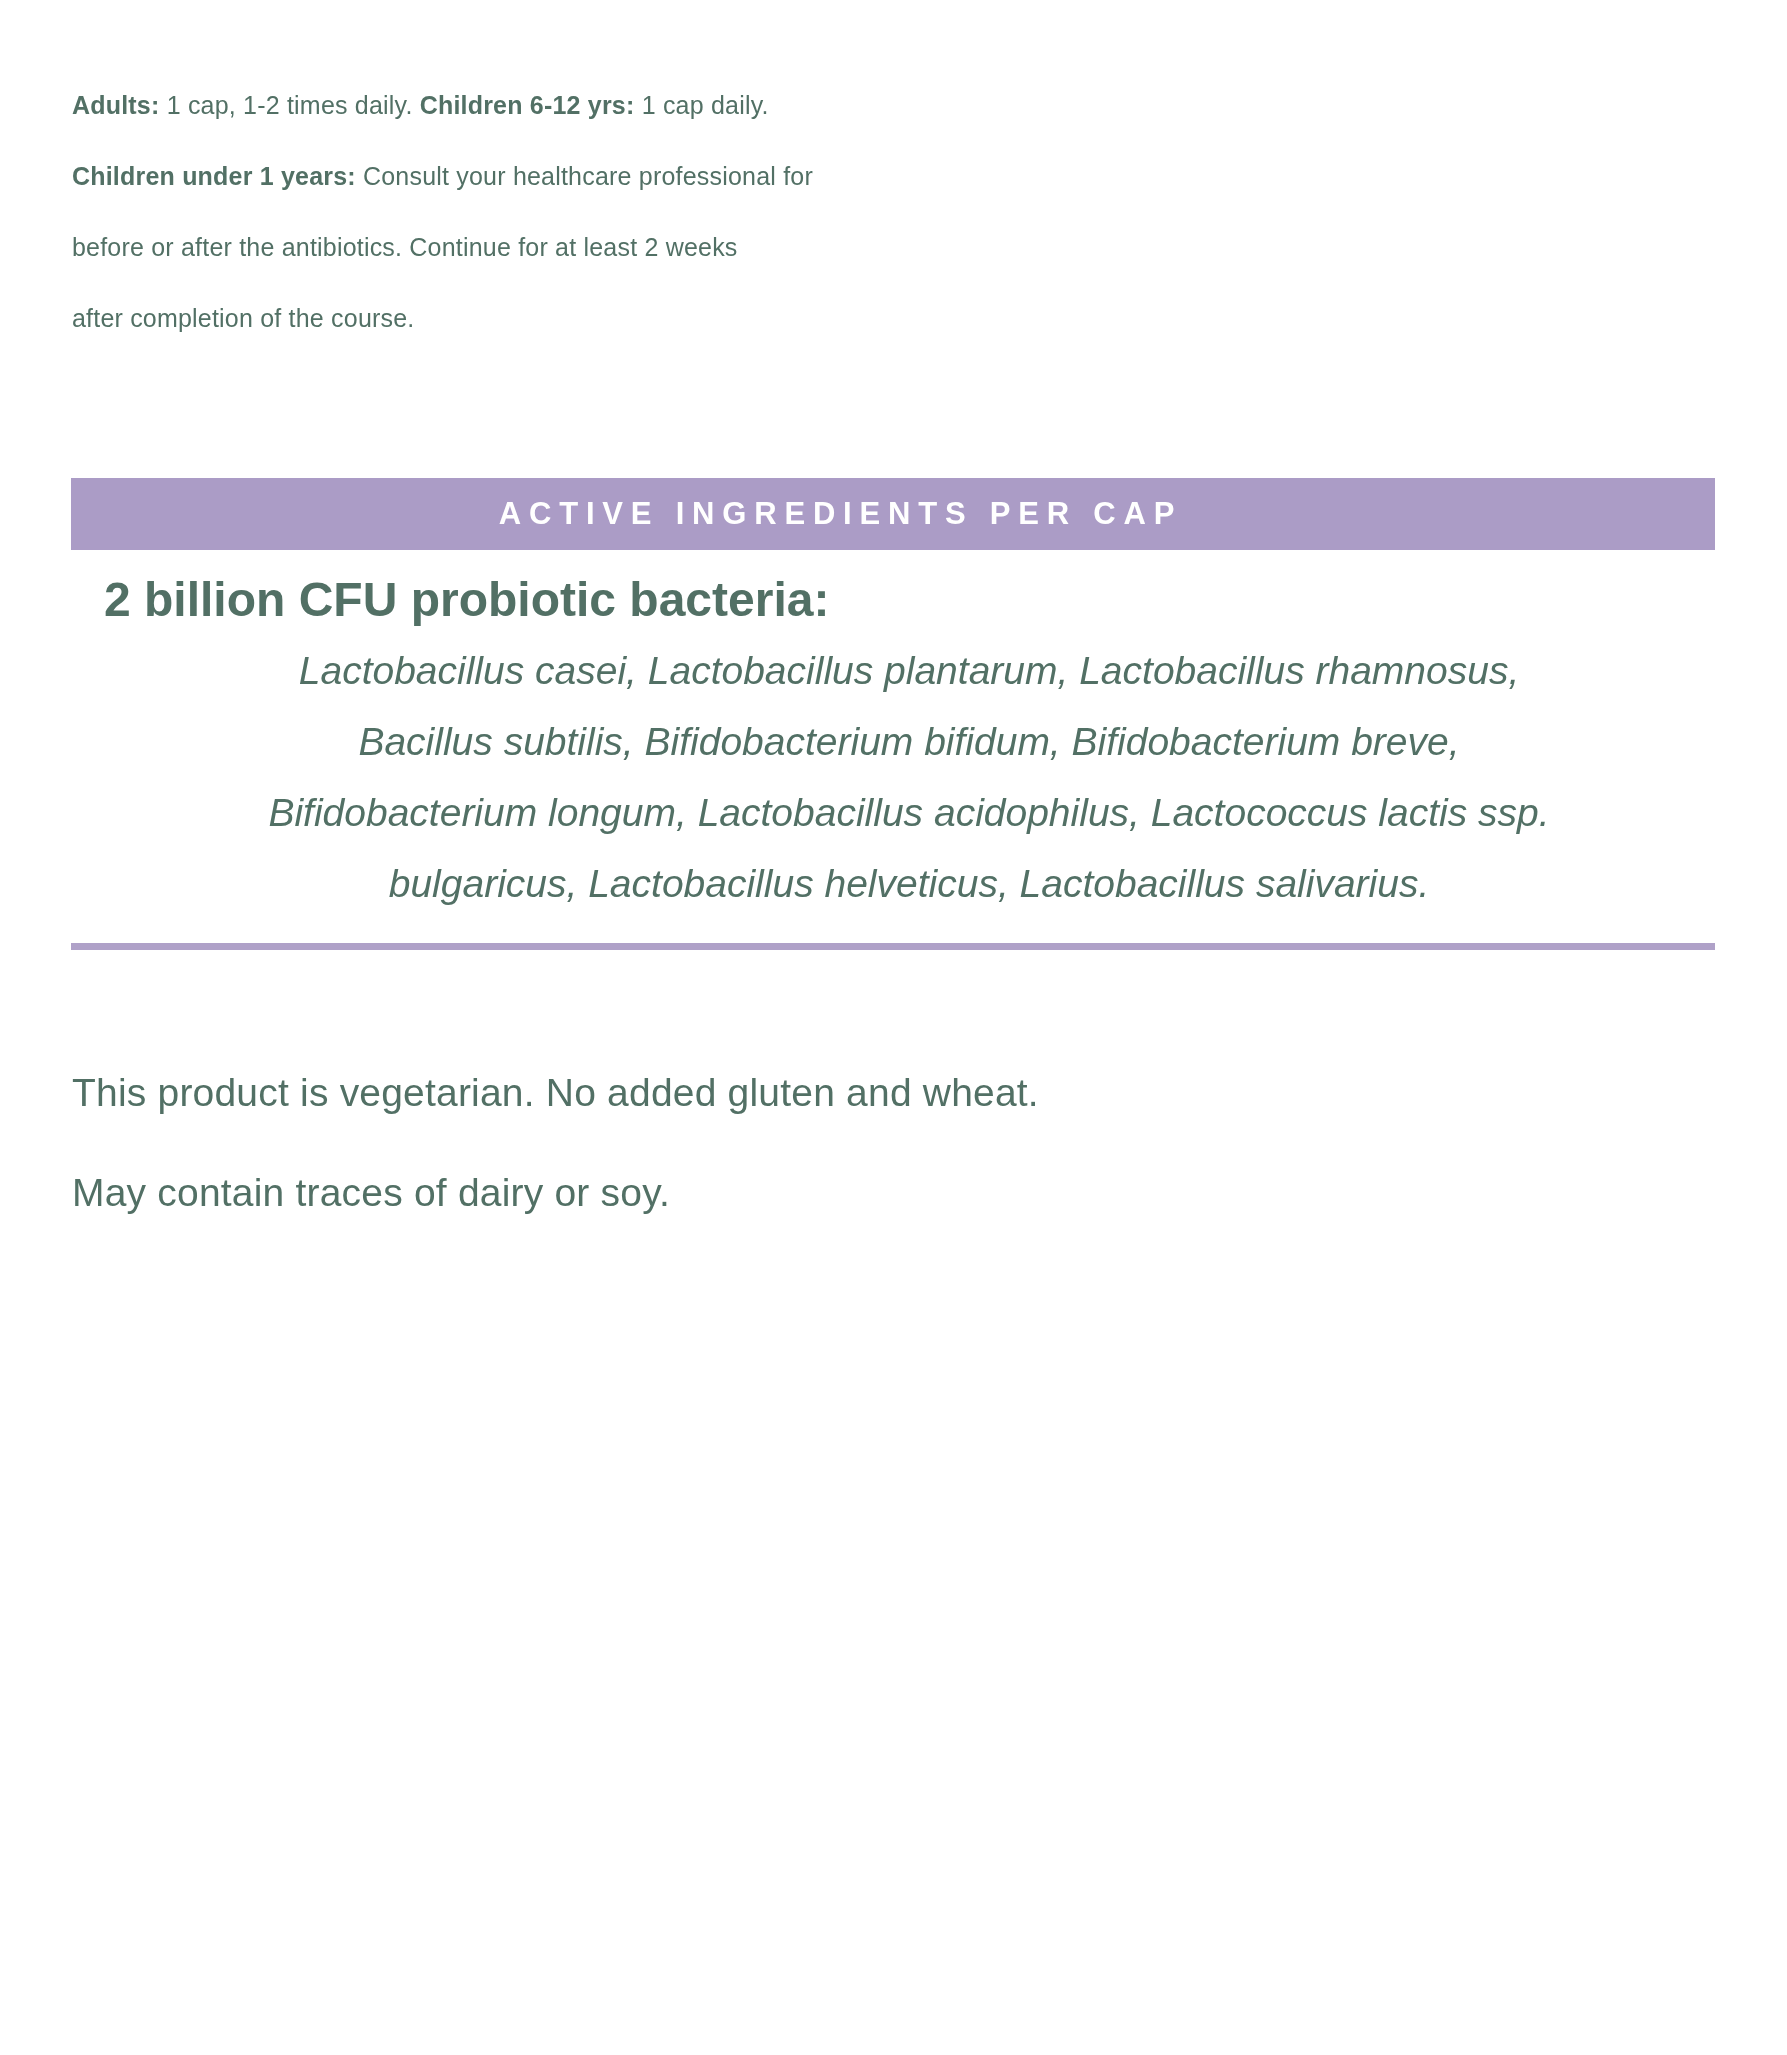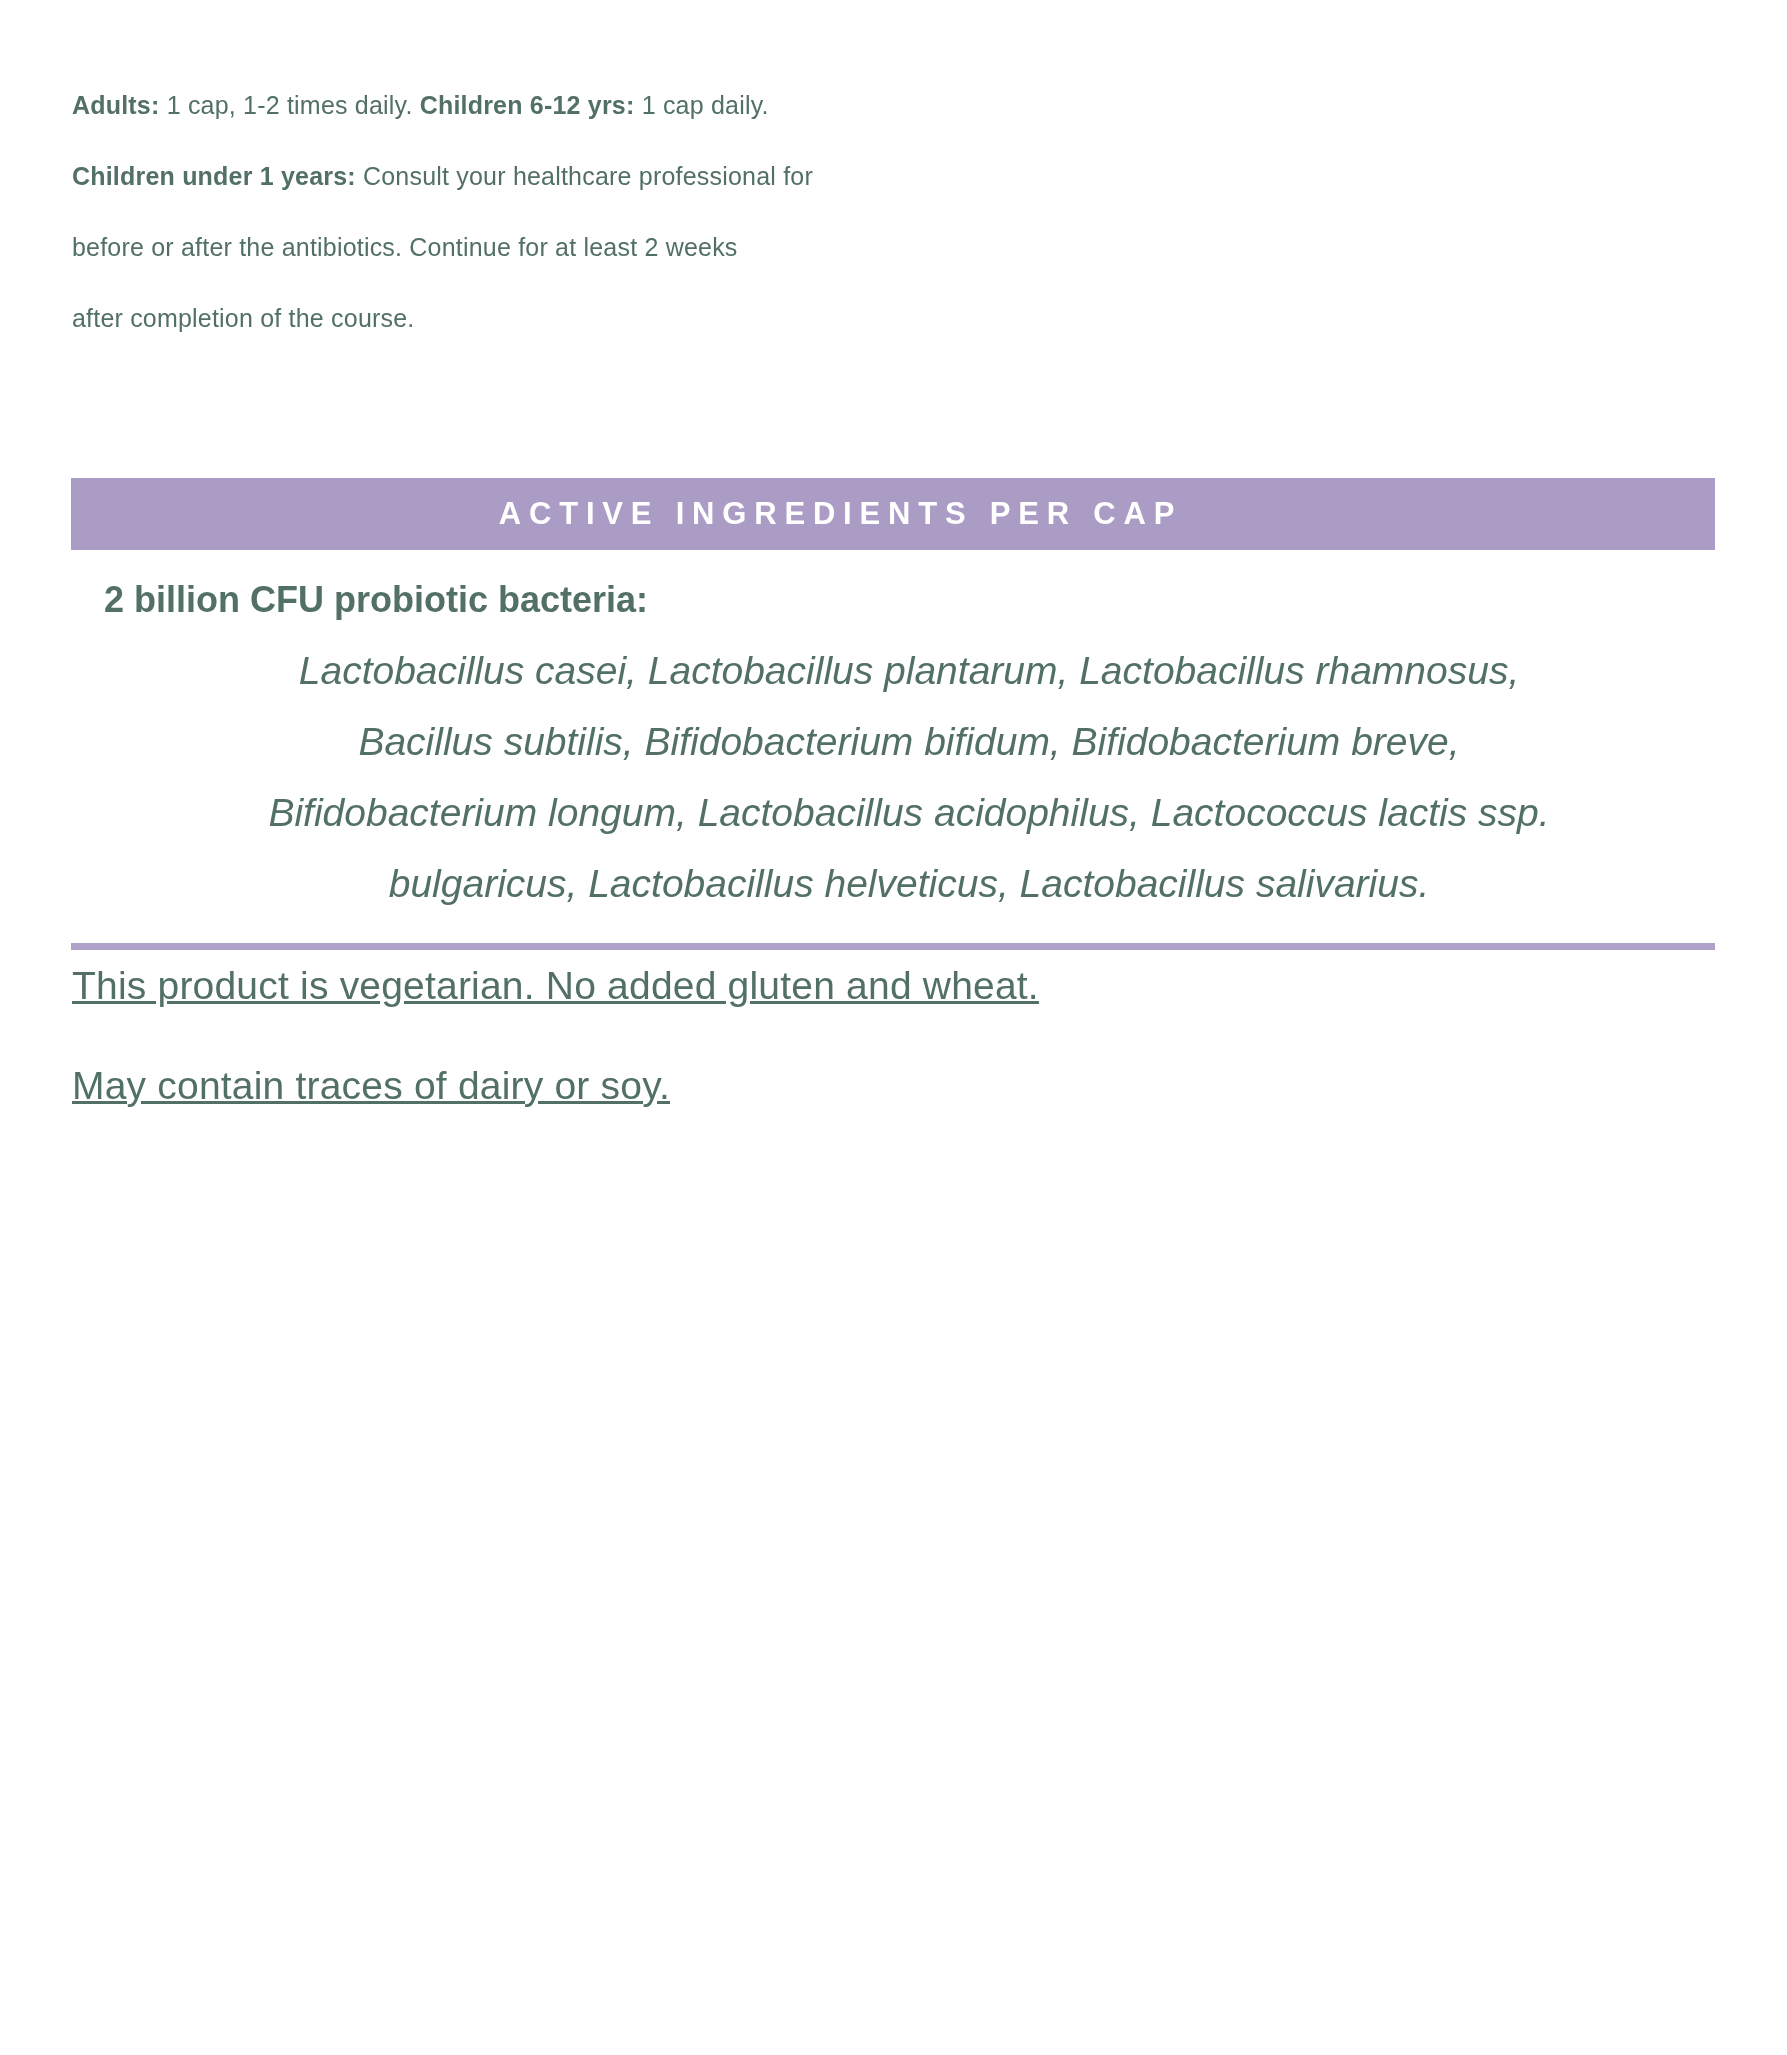--- a/index.html
+++ b/index.html
@@ -48,40 +48,40 @@
 
   .ingredients{
     margin-top:13.8px;
     margin-left:104px;
     margin-right:73px;
     font-size:39px;
     line-height:71px;
   }
   .ing-heading{
     font-weight:bold;
-    font-size:36px;
+    font-size:48px;
     line-height:71px;
   }
   .species{font-style:italic;text-align:center;}
   .note{margin-top:32px;}
 
   .rule{
     margin:24px 72px 0 71px;
     border:none;
     height:7.3px;
     background:var(--rule-purple);
   }
 
   .dietary{
     margin-left:72px;
     margin-right:55px;
+    padding-top:107px;
     font-size:39px;
     line-height:71px;
     letter-spacing:0.2px;
-    text-decoration:underline;
   }
   .foot-line + .foot-line{margin-top:28.5px;}
 </style>
 </head>
 <body>
 
 <div class="page">
 
   <section class="dosage">
       <div class="line"><span class="bold">Adults:</span><span> 1 cap, 1-2 times daily. </span><span class="bold">Children 6-12 yrs:</span><span> 1 cap daily.</span></div>

